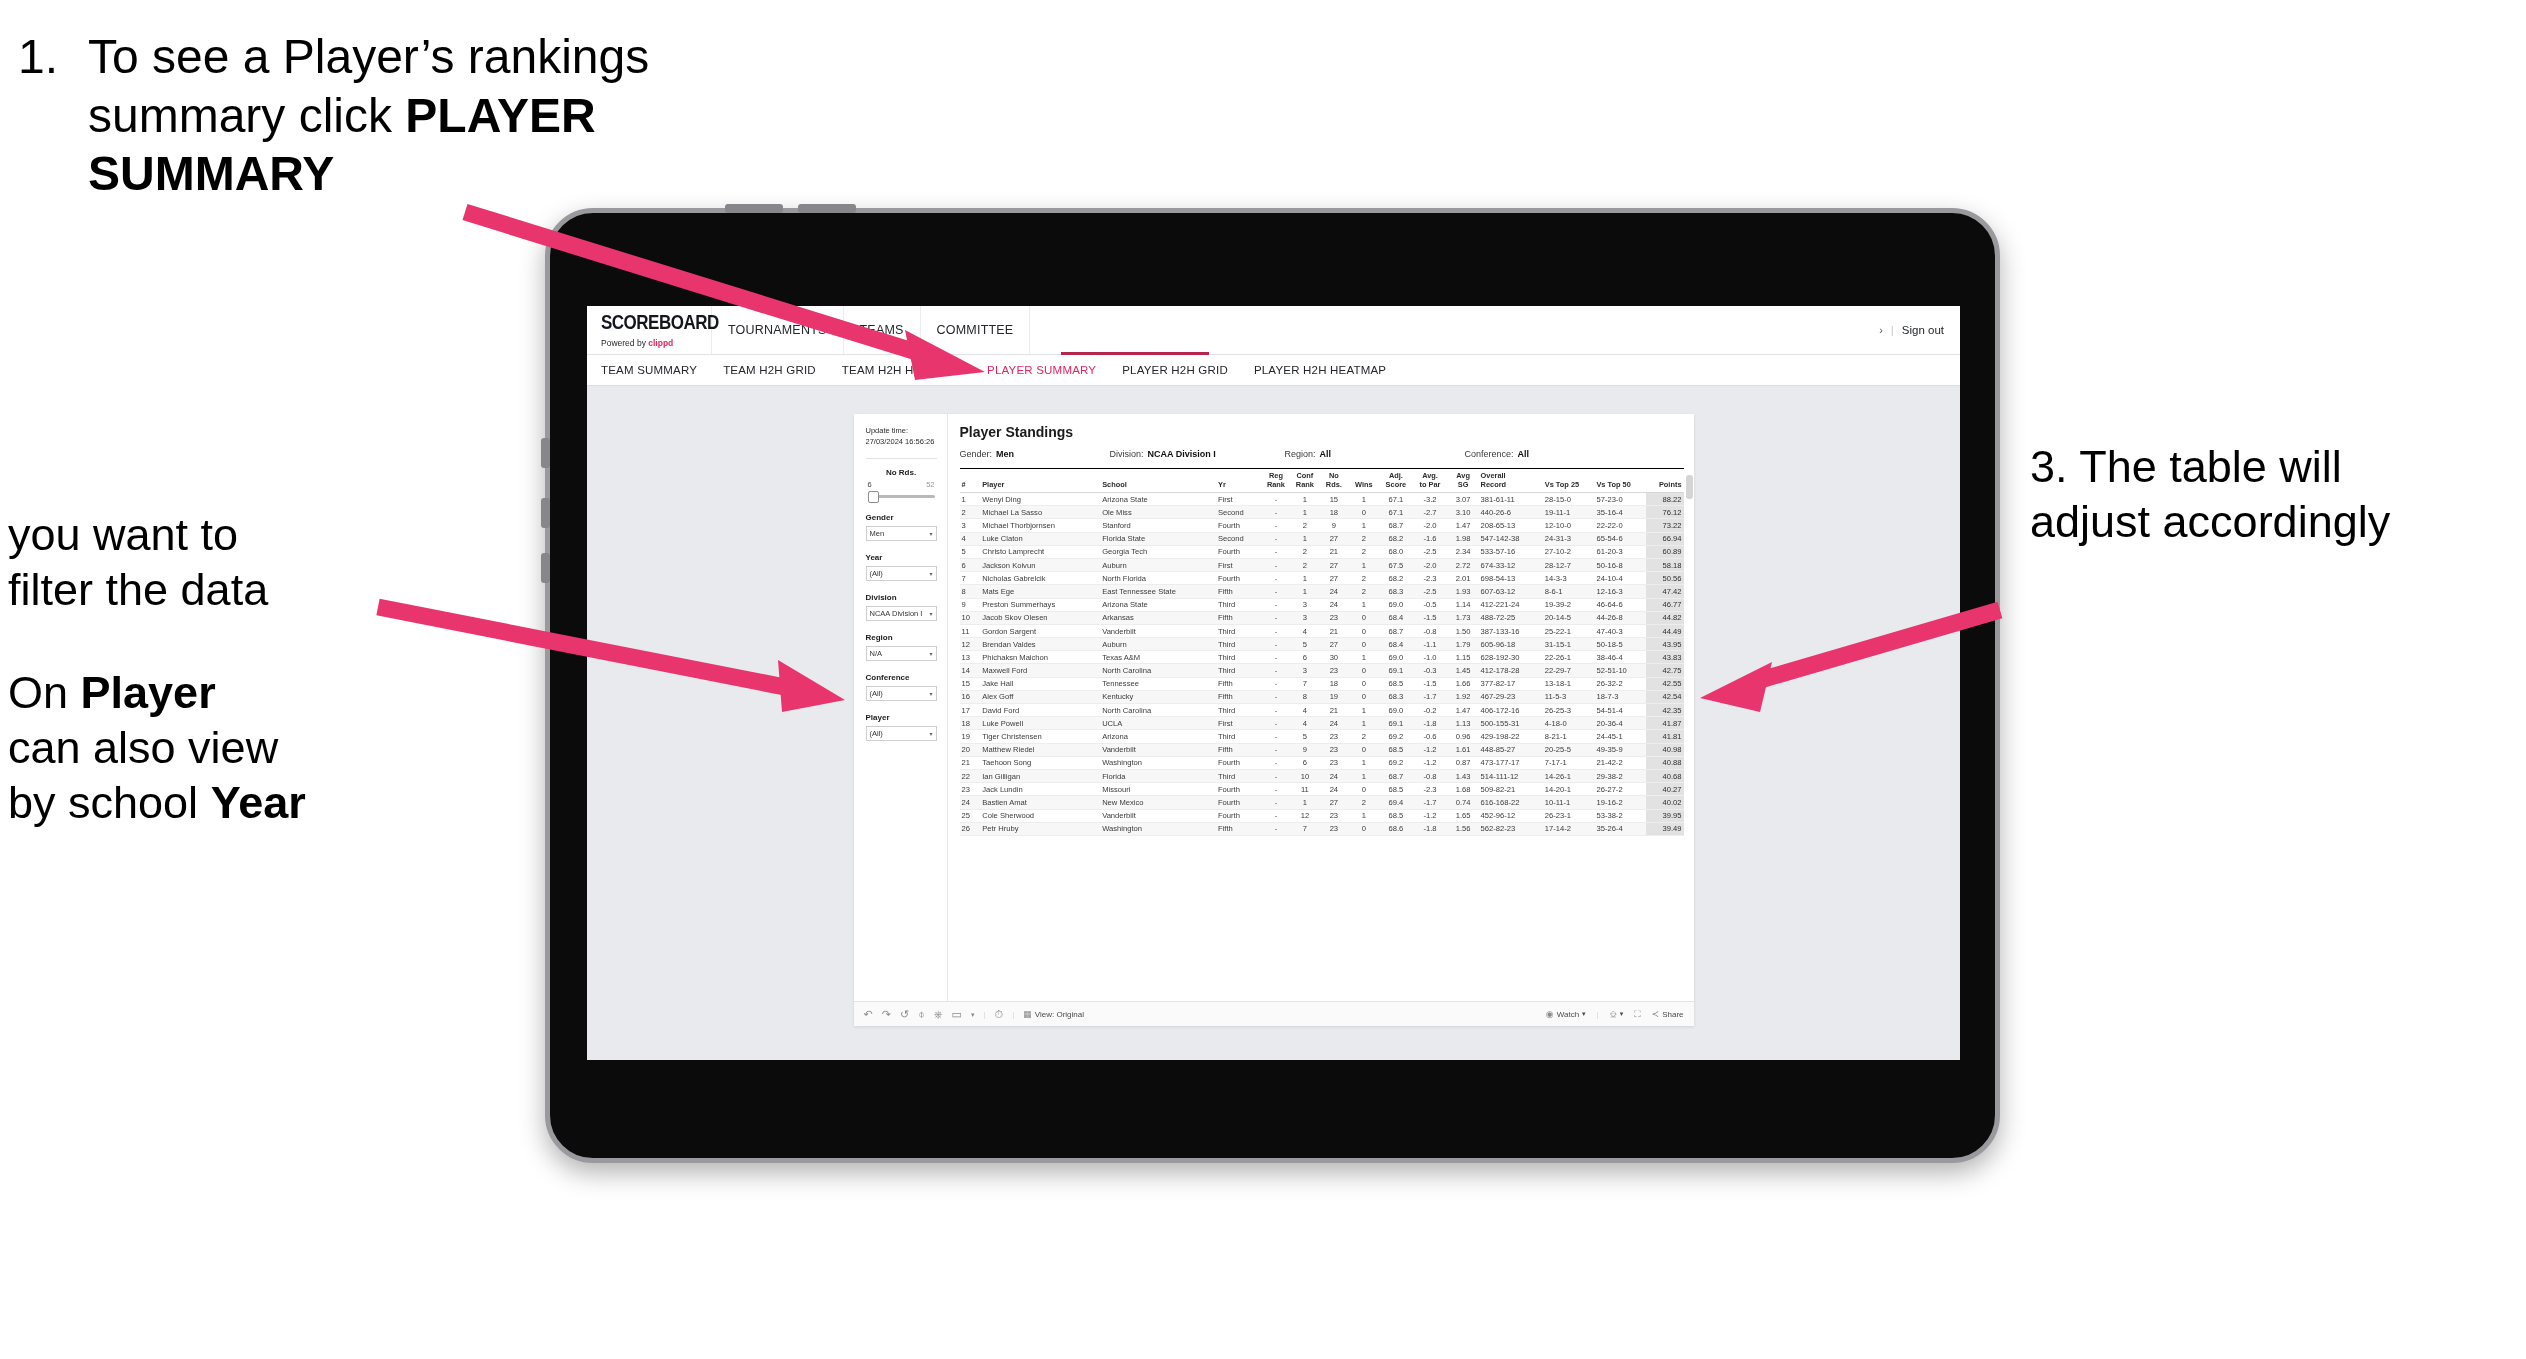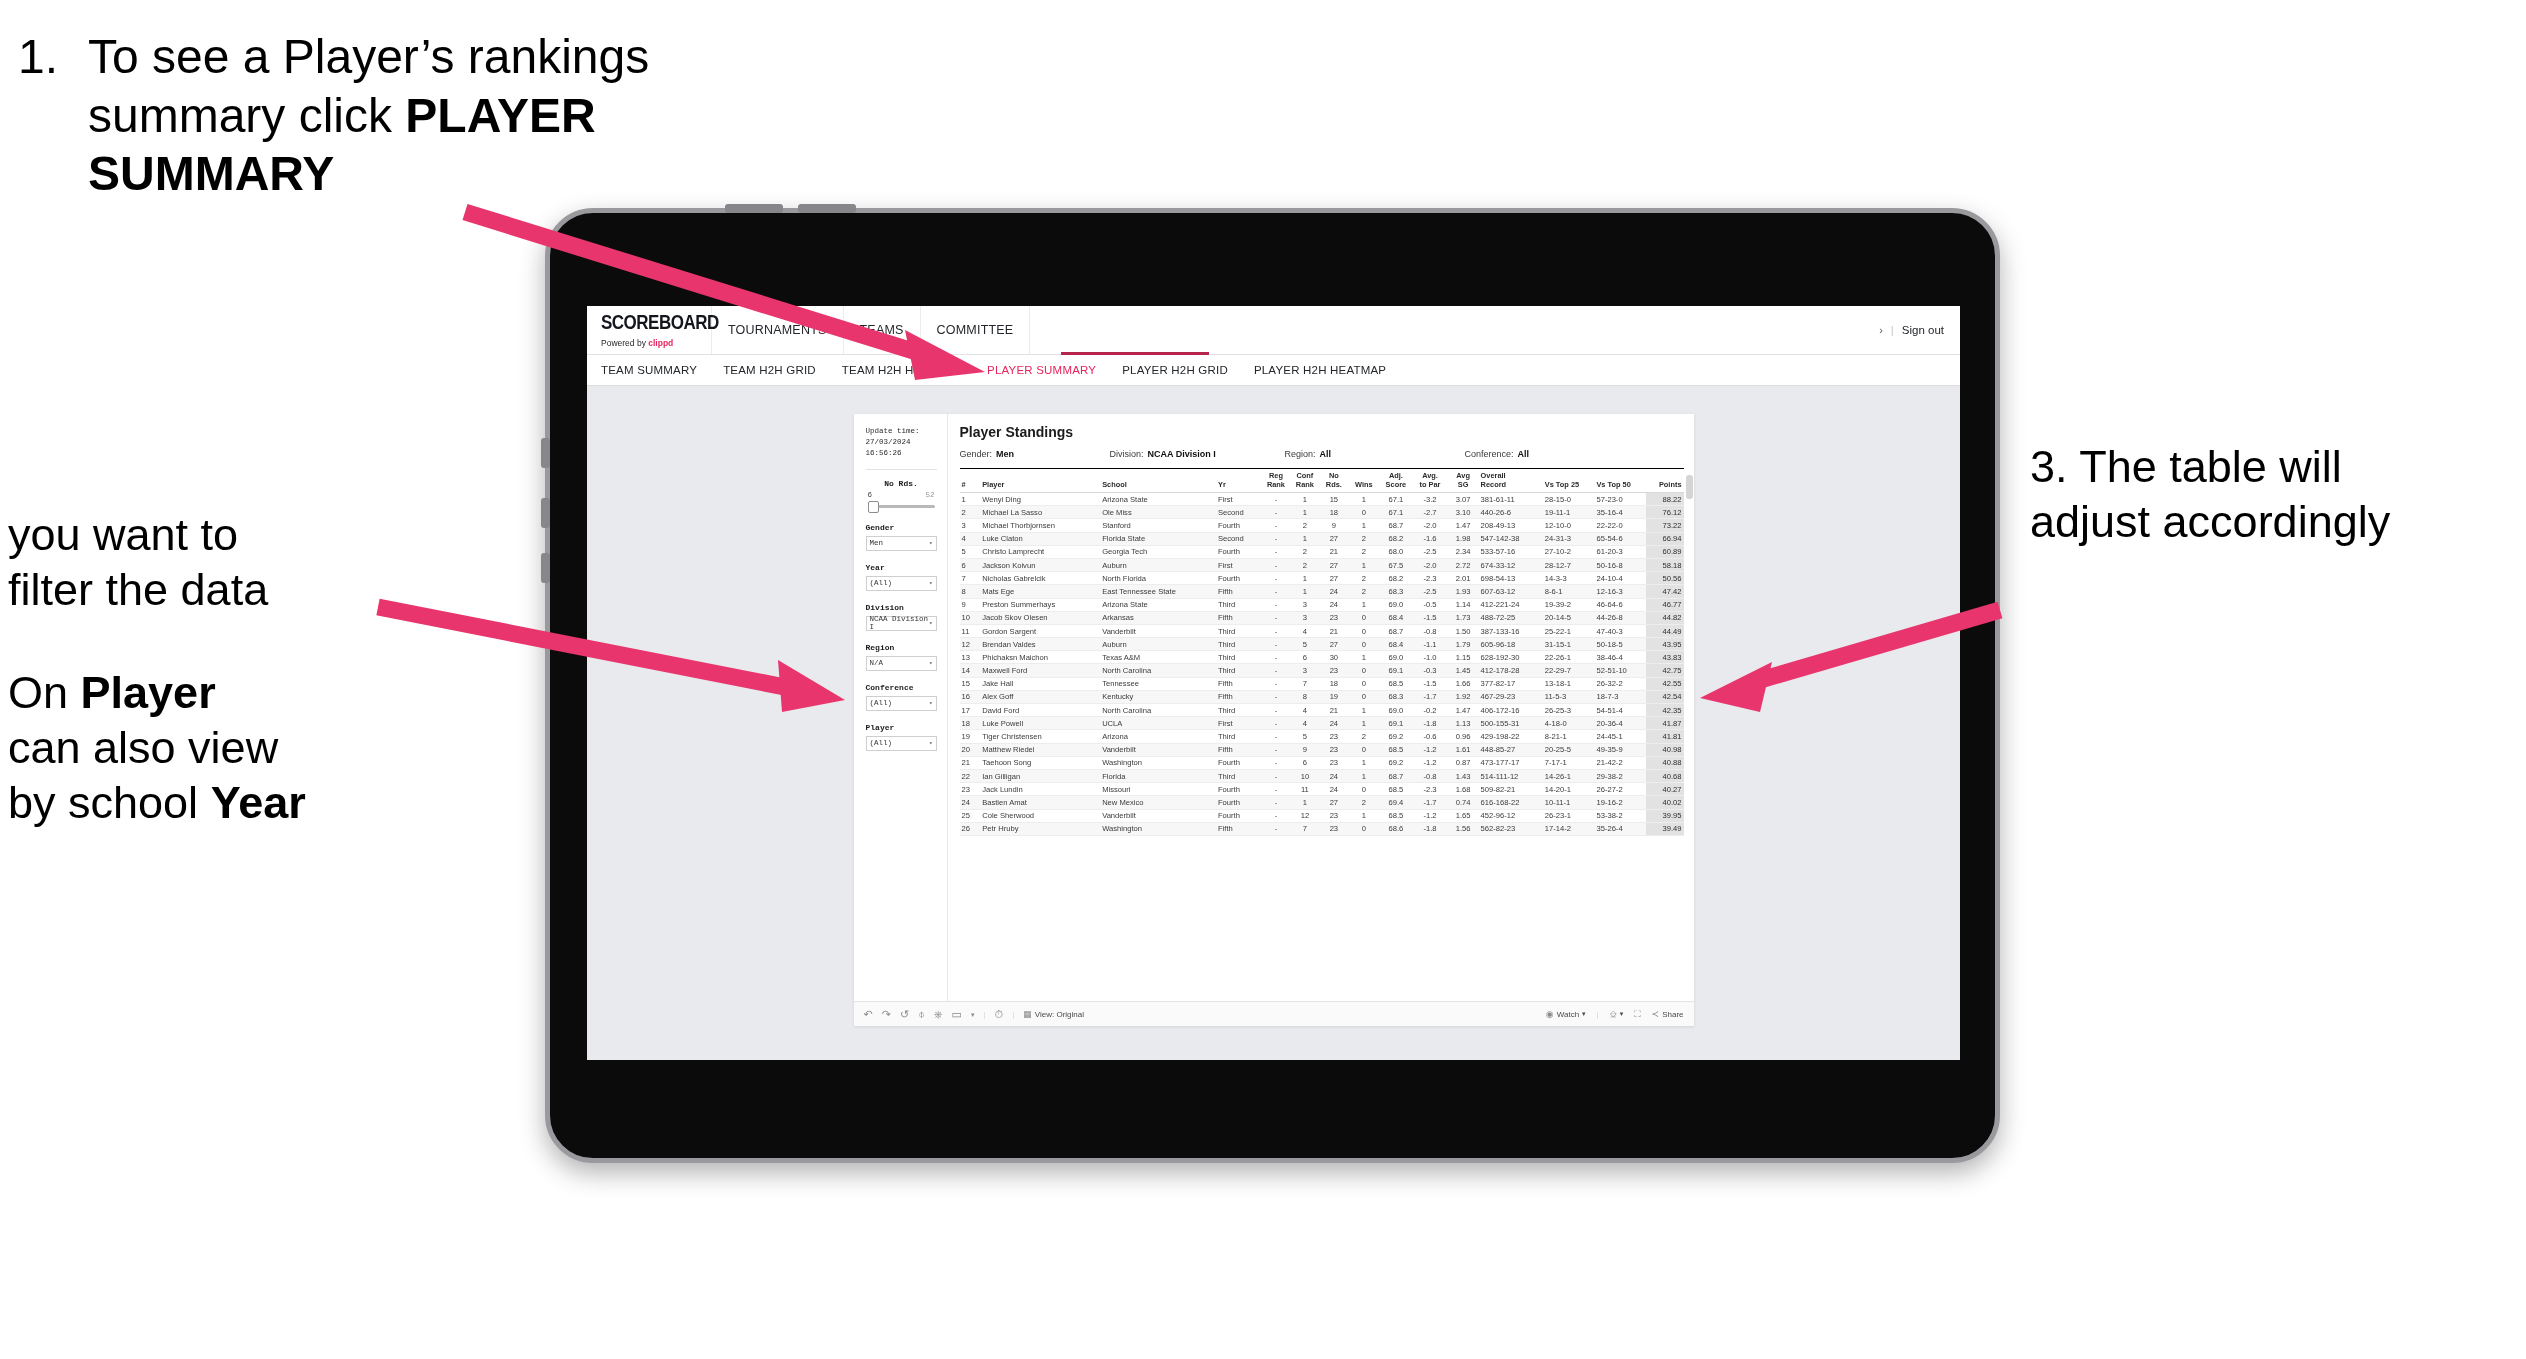--- a/index.html
+++ b/index.html
@@ -65,21 +65,21 @@
   .subnav a.active{color:#e8245c;}
 
   
   .canvas{background:#e8eaed;padding:28px 0 0 0;height:100%;box-sizing:border-box;}
   .viz{margin:0 auto;width:840px;background:#ffffff;box-shadow:0 1px 3px rgba(0,0,0,.10);
        display:flex;flex-direction:column;height:612px;box-sizing:border-box;}
   .viz-body{display:flex;flex:1;min-height:0;}
 
   
   .filters{width:94px;border-right:1px solid #e6e6e6;padding:12px 10px 0 12px;
-           box-sizing:border-box;font-size:8px;color:#2a2a2a;font-family:Liberation Mono, monospace;}
+           box-sizing:border-box;font-size:8px;color:#2a2a2a;}
   .upd{font-size:7.5px;line-height:1.45;color:#2b2b2b;}
   .fdiv{height:1px;background:#e3e3e3;margin:10px 0 9px 0;}
   .frow{margin-bottom:12px;}
   .flabel{font-size:8px;font-weight:700;color:#1b1b1b;margin-bottom:4px;}
   .fsel{height:13px;border:1px solid #cfcfcf;background:#fff;font-size:7.5px;
         display:flex;align-items:center;padding:0 3px;color:#333;justify-content:space-between;}
   .fsel .ar{font-size:6px;color:#666;}
   .rds-title{font-size:8px;font-weight:700;text-align:center;margin-bottom:3px;color:#1b1b1b;}
   .rds-vals{display:flex;justify-content:space-between;font-size:7.5px;color:#444;
             padding:0 2px;margin-bottom:2px;}
@@ -356,21 +356,21 @@
                     <td class="c-player">Michael Thorbjornsen</td>
                     <td class="c-school">Stanford</td>
                     <td class="c-yr">Fourth</td>
                     <td class="c-reg">-</td>
                     <td class="c-conf">2</td>
                     <td class="c-nords">9</td>
                     <td class="c-wins">1</td>
                     <td class="c-adj">68.7</td>
                     <td class="c-par">-2.0</td>
                     <td class="c-sg">1.47</td>
-                    <td class="c-rec">208-49-13</td>
+                    <td class="c-rec">208-65-13</td>
                     <td class="c-t25">12-10-0</td>
                     <td class="c-t50">22-22-0</td>
                     <td class="c-pts">73.22</td>
                   </tr>
                   <tr>
                     <td class="c-num">4</td>
                     <td class="c-player">Luke Claton</td>
                     <td class="c-school">Florida State</td>
                     <td class="c-yr">Second</td>
                     <td class="c-reg">-</td>

